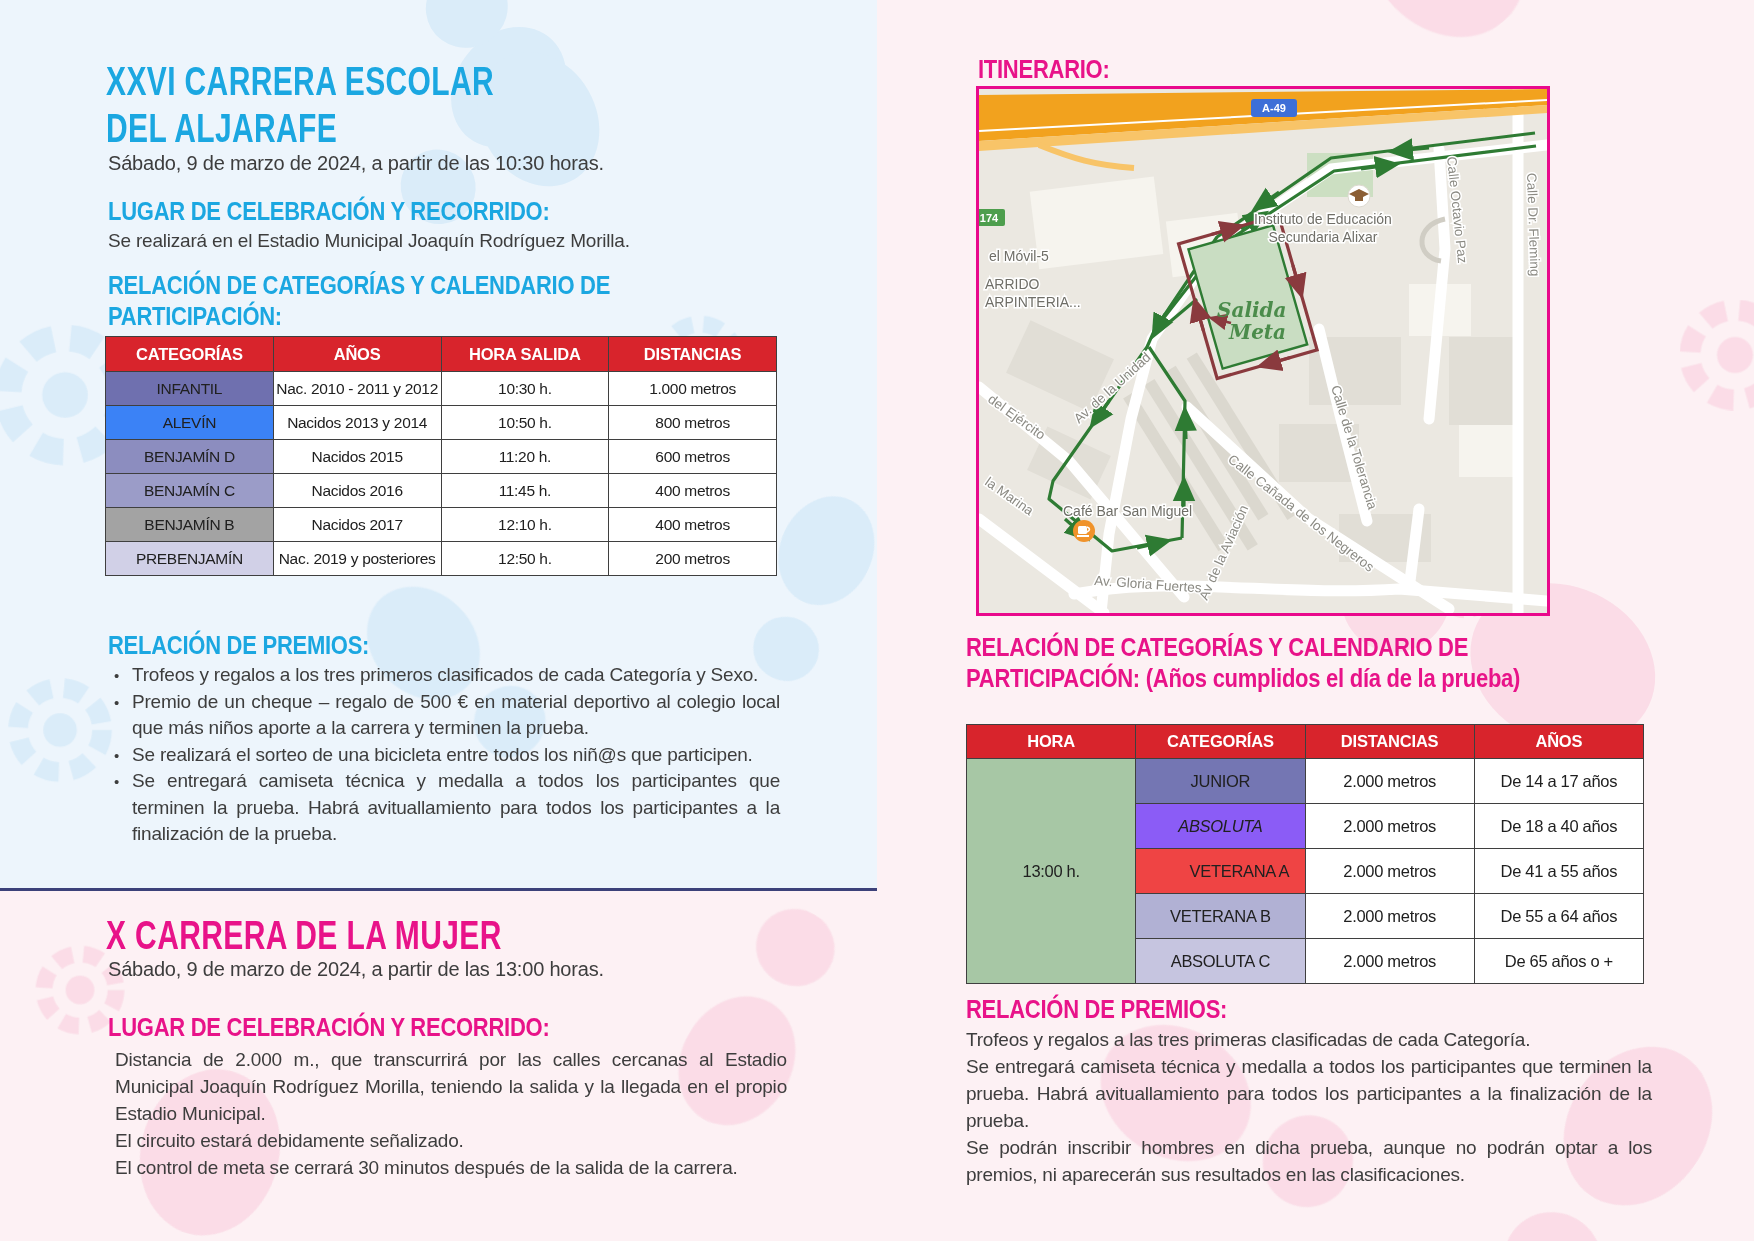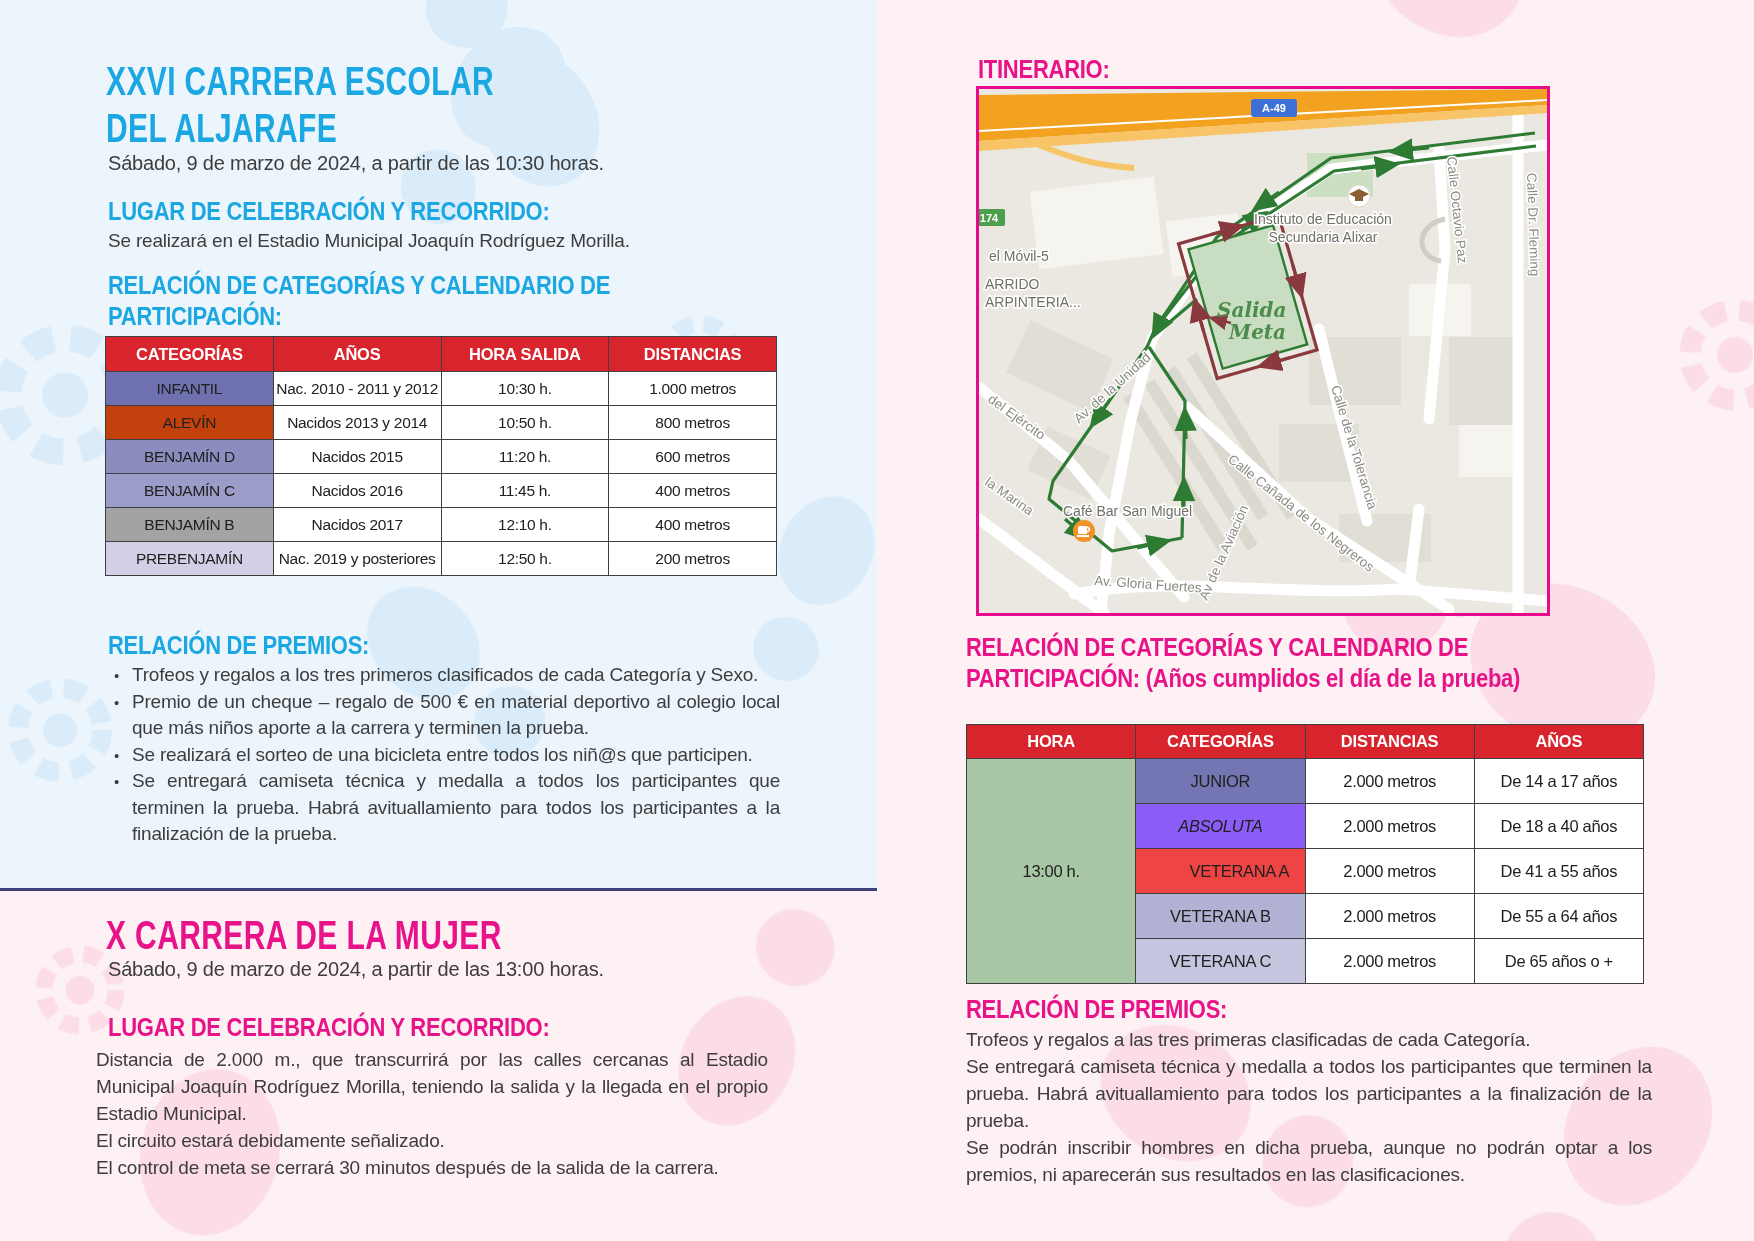--- a/index.html
+++ b/index.html
@@ -111,21 +111,21 @@
         </tr>
       </thead>
     <tbody>
         <tr>
           <td style="background: rgb(111, 112, 175);">INFANTIL</td>
           <td>Nac. 2010 - 2011 y 2012</td>
           <td>10:30 h.</td>
           <td>1.000 metros</td>
         </tr>
         <tr>
-          <td style="background: #c2410c;">ALEVÍN</td>
+          <td style="background: #3b82f6;">ALEVÍN</td>
           <td>Nacidos 2013 y 2014</td>
           <td>10:50 h.</td>
           <td>800 metros</td>
         </tr>
         <tr>
           <td style="background: rgb(140, 141, 191);">BENJAMÍN D</td>
           <td>Nacidos 2015</td>
           <td>11:20 h.</td>
           <td>600 metros</td>
         </tr>
@@ -154,21 +154,21 @@
   <ul class="layer bullets" style="left:108px;top:662px;">
       <li>Trofeos y regalos a los tres primeros clasificados de cada Categoría y Sexo.</li>
       <li>Premio de un cheque – regalo de 500 € en material deportivo al colegio local que más niños aporte a la carrera y terminen la prueba.</li>
       <li>Se realizará el sorteo de una bicicleta entre todos los niñ@s que participen.</li>
       <li>Se entregará camiseta técnica y medalla a todos los participantes que terminen la prueba. Habrá avituallamiento para todos los participantes a la finalización de la prueba.</li>
     </ul>
 
   <div class="layer big-title magenta" style="left:106px;top:912px;">X CARRERA DE LA MUJER</div>
   <div class="layer date-t" style="left:108px;top:958px;">Sábado, 9 de marzo de 2024, a partir de las 13:00 horas.</div>
   <div class="layer h2 magenta" style="left:108px;top:1012px;">LUGAR DE CELEBRACIÓN Y RECORRIDO:</div>
-  <div class="layer paras" style="left:96px;top:1046px;width:672px;">
+  <div class="layer paras" style="left:115px;top:1046px;width:672px;">
       <p>Distancia de 2.000 m., que transcurrirá por las calles cercanas al Estadio Municipal Joaquín Rodríguez Morilla, teniendo la salida y la llegada en el propio Estadio Municipal.</p>
       <p>El circuito estará debidamente señalizado.</p>
       <p>El control de meta se cerrará 30 minutos después de la salida de la carrera.</p>
     </div>
 
   <div class="layer h2 magenta" style="left:978px;top:54px;">ITINERARIO:</div>
 
   <div id="map-box" class="layer">
     <svg width="568" height="524" viewBox="0 0 568 524">
       <rect x="0" y="0" width="568" height="524" fill="#ebe8e1"></rect>
@@ -325,21 +325,21 @@
           <td style="background: #ef4444; padding-left: 40px;">VETERANA A</td>
           <td>2.000 metros</td>
           <td>De 41 a 55 años</td>
         </tr>
         <tr>
           <td style="background: rgb(177, 177, 212);">VETERANA B</td>
           <td>2.000 metros</td>
           <td>De 55 a 64 años</td>
         </tr>
         <tr>
-          <td style="background: rgb(198, 197, 224);">VETERANA C</td>
+          <td style="background: rgb(198, 197, 224);">ABSOLUTA C</td>
           <td>2.000 metros</td>
           <td>De 65 años o +</td>
         </tr>
       </tbody>
   </table>
 
   <div class="layer h2 magenta" style="left:966px;top:994px;">RELACIÓN DE PREMIOS:</div>
   <div class="layer paras" style="left:966px;top:1026px;width:686px;">
       <p>Trofeos y regalos a las tres primeras clasificadas de cada Categoría.</p>
       <p>Se entregará camiseta técnica y medalla a todos los participantes que terminen la prueba. Habrá avituallamiento para todos los participantes a la finalización de la prueba.</p>

